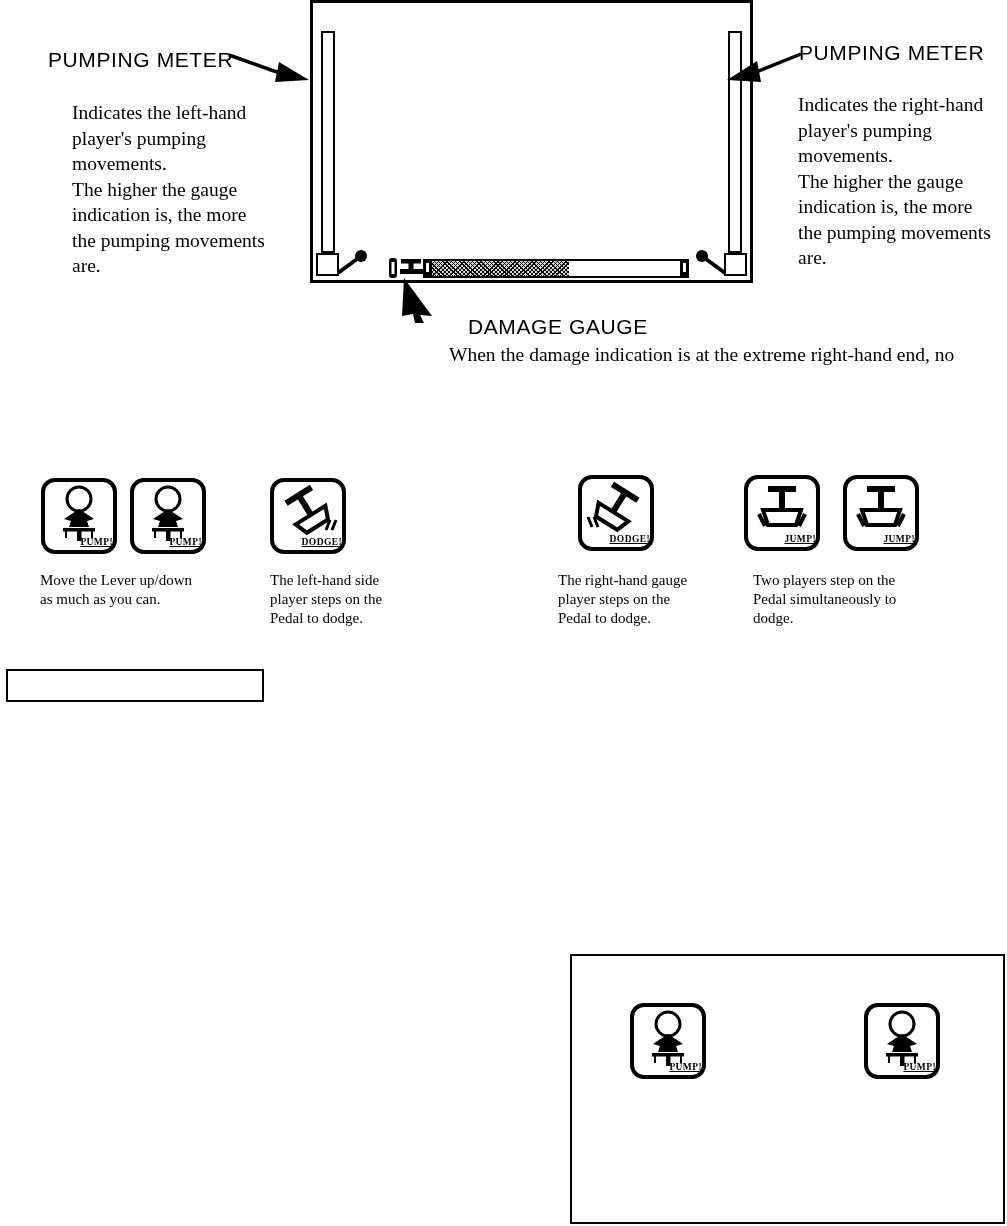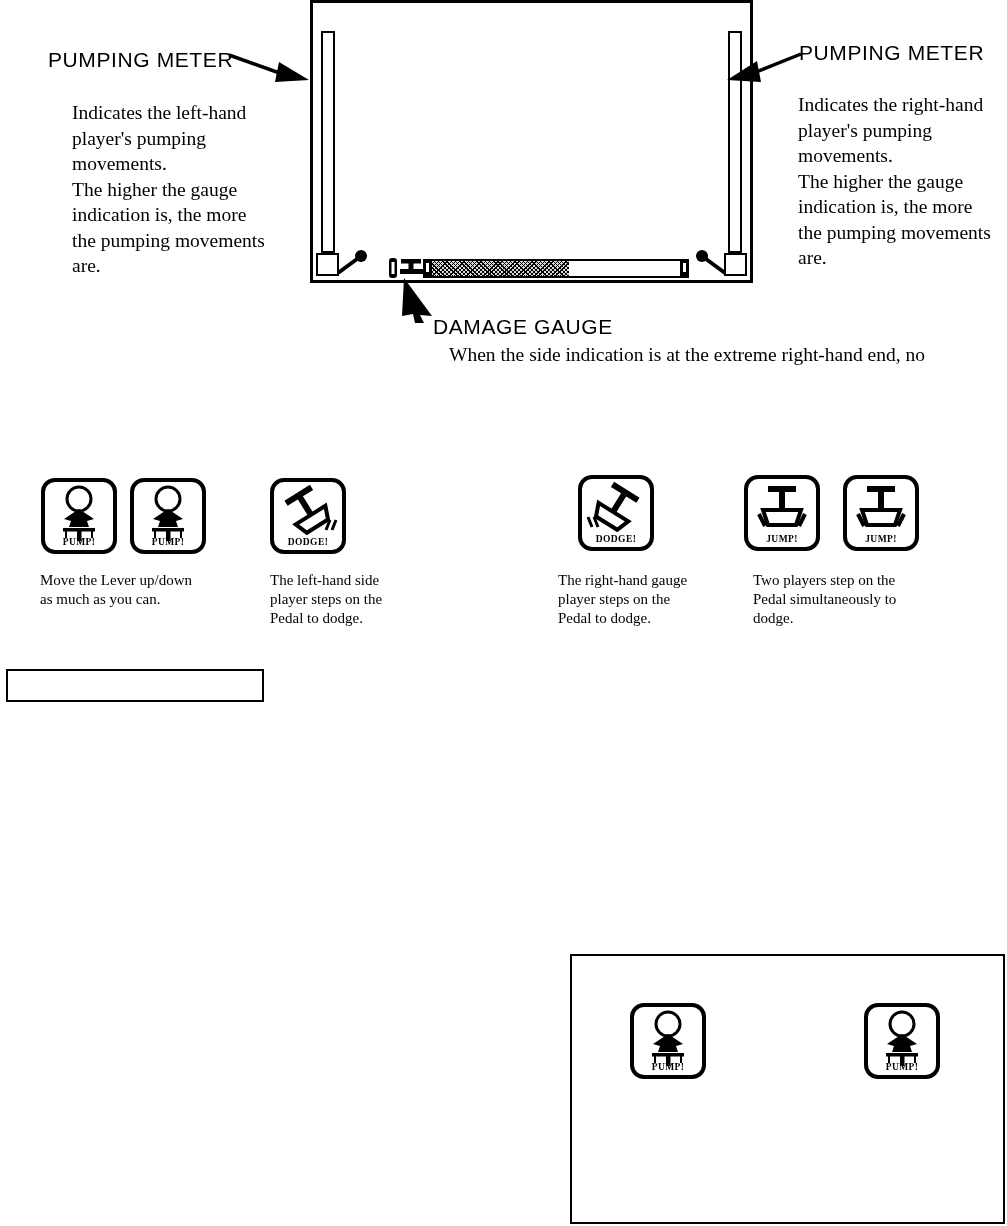--- a/index.html
+++ b/index.html
@@ -62,23 +62,23 @@
   
   .arrow svg{display:block;}
 
   
   .icon-card{
     position:absolute;width:76px;height:76px;
     border:4px solid #000;border-radius:14px;
     background:#fff;box-sizing:border-box;
   }
   .icon-card .cap{
-    position:absolute;left:0;right:0;bottom:3px;text-align:center;
-    font-family:"Liberation Serif", serif;
-    font-size:9.5px;letter-spacing:.4px;font-weight:bold;
+    position:absolute;left:0;right:0;bottom:3px;text-align:right;
+    font-family:"Liberation Serif", serif;
+    font-size:9.5px;letter-spacing:.4px;font-weight:bold;text-decoration:underline;
   }
   .icon-card svg{position:absolute;left:0;top:2px;}
 
   .icon-caption{
     position:absolute;
     font-family:"Liberation Serif", serif;
     font-size:15px;line-height:19px;
   }
   .icon-caption span{display:block;white-space:nowrap;}
 
@@ -163,23 +163,23 @@
   <span class="para-line">indication is, the more</span>
   <span class="para-line">the pumping movements</span>
   <span class="para-line">are.</span>
 </div>
 
 <div class="abs arrow" style="left:398px;top:276px;">
   <svg width="60" height="48" viewBox="0 0 60 48">
     <polygon points="6,2 34,40 22,39 26,47 17,47 15,38 4,40" fill="#000"></polygon>
   </svg>
 </div>
-<div class="abs hd" style="left:433px;top:315px;">DAMAGE GAUGE</div>
+<div class="abs hd" style="left:468px;top:315px;">DAMAGE GAUGE</div>
 <div class="abs body-txt" style="left:449px;top:342px;line-height:26px;">
-  <span class="para-line">When the side indication is at the extreme right-hand end, no</span>
+  <span class="para-line">When the damage indication is at the extreme right-hand end, no</span>
 </div>
 
 <div class="icon-card" style="left:41px;top:478px;">
   <svg width="68" height="58" viewBox="0 0 68 58">
     <circle cx="34" cy="15" r="12" fill="none" stroke="#000" stroke-width="3"></circle>
     <path d="M34 25 L49 35 L42 37 L44 43 L24 43 L26 37 L19 35 Z" fill="#000"></path>
     <rect x="18" y="44" width="32" height="3.5" fill="#000"></rect>
     <rect x="32" y="44" width="4.5" height="13" fill="#000"></rect>
     <rect x="20" y="47" width="2" height="7" fill="#000"></rect>
     <rect x="46" y="47" width="2" height="7" fill="#000"></rect>

